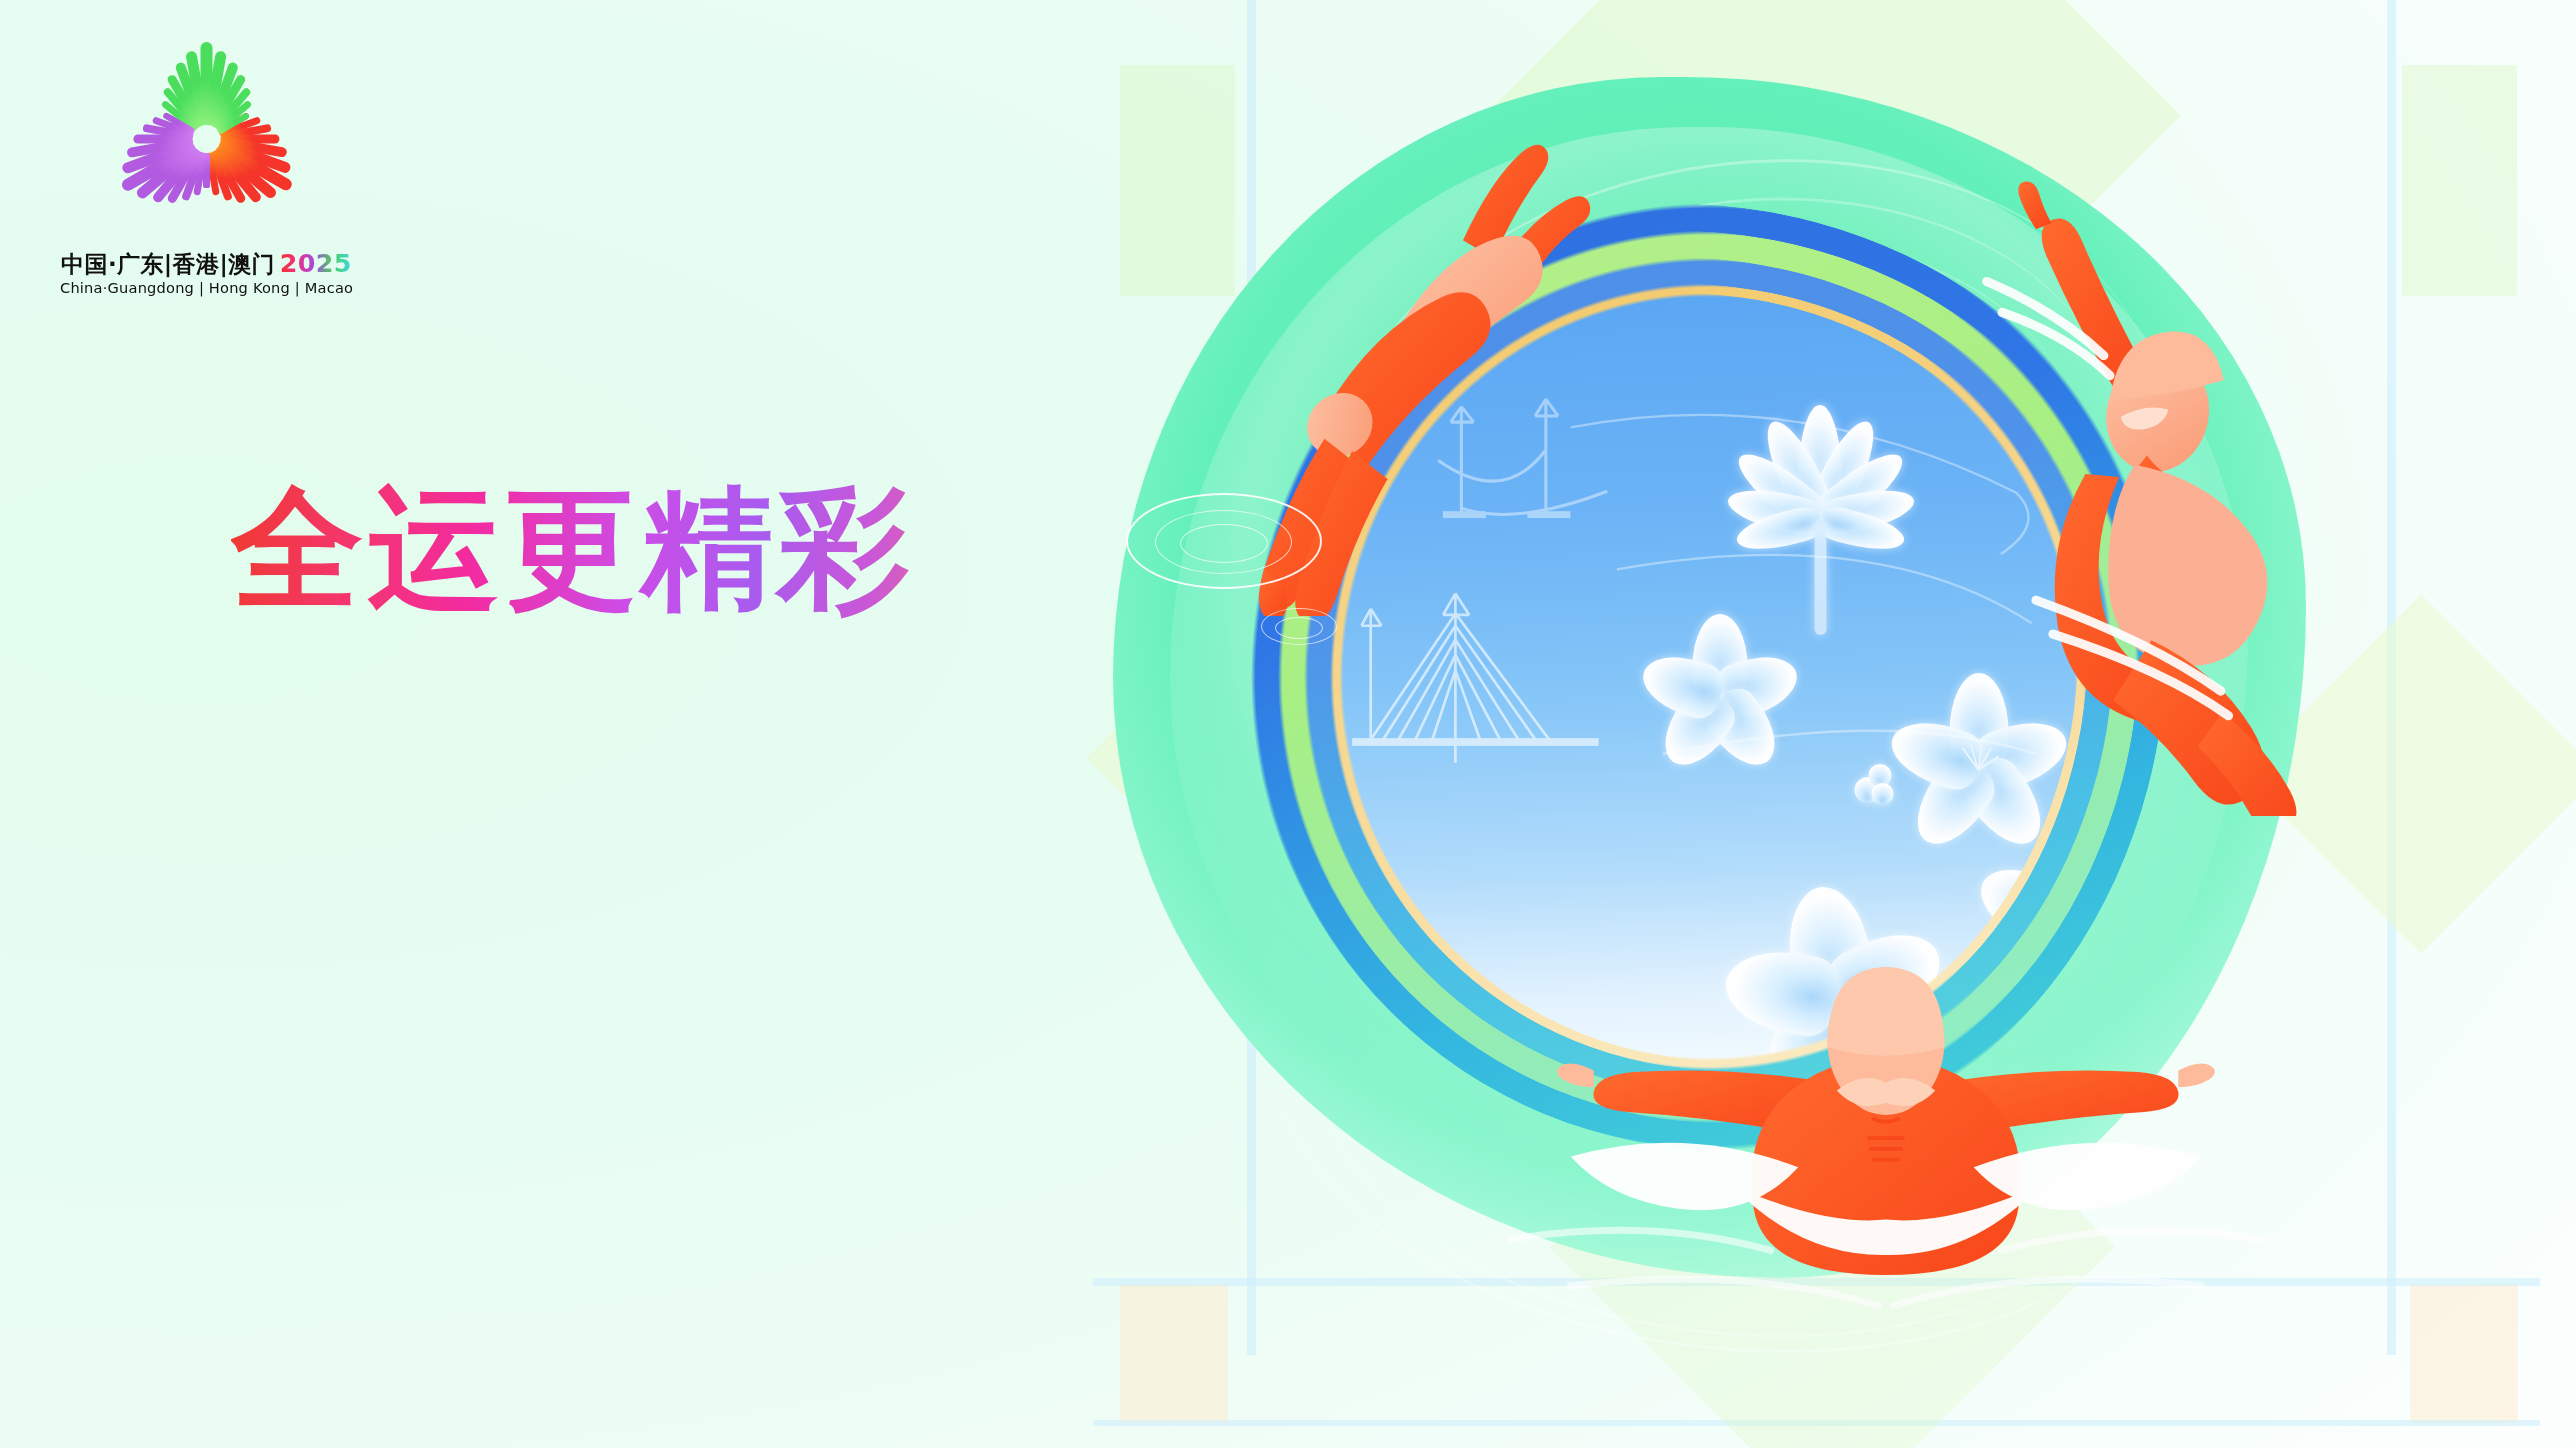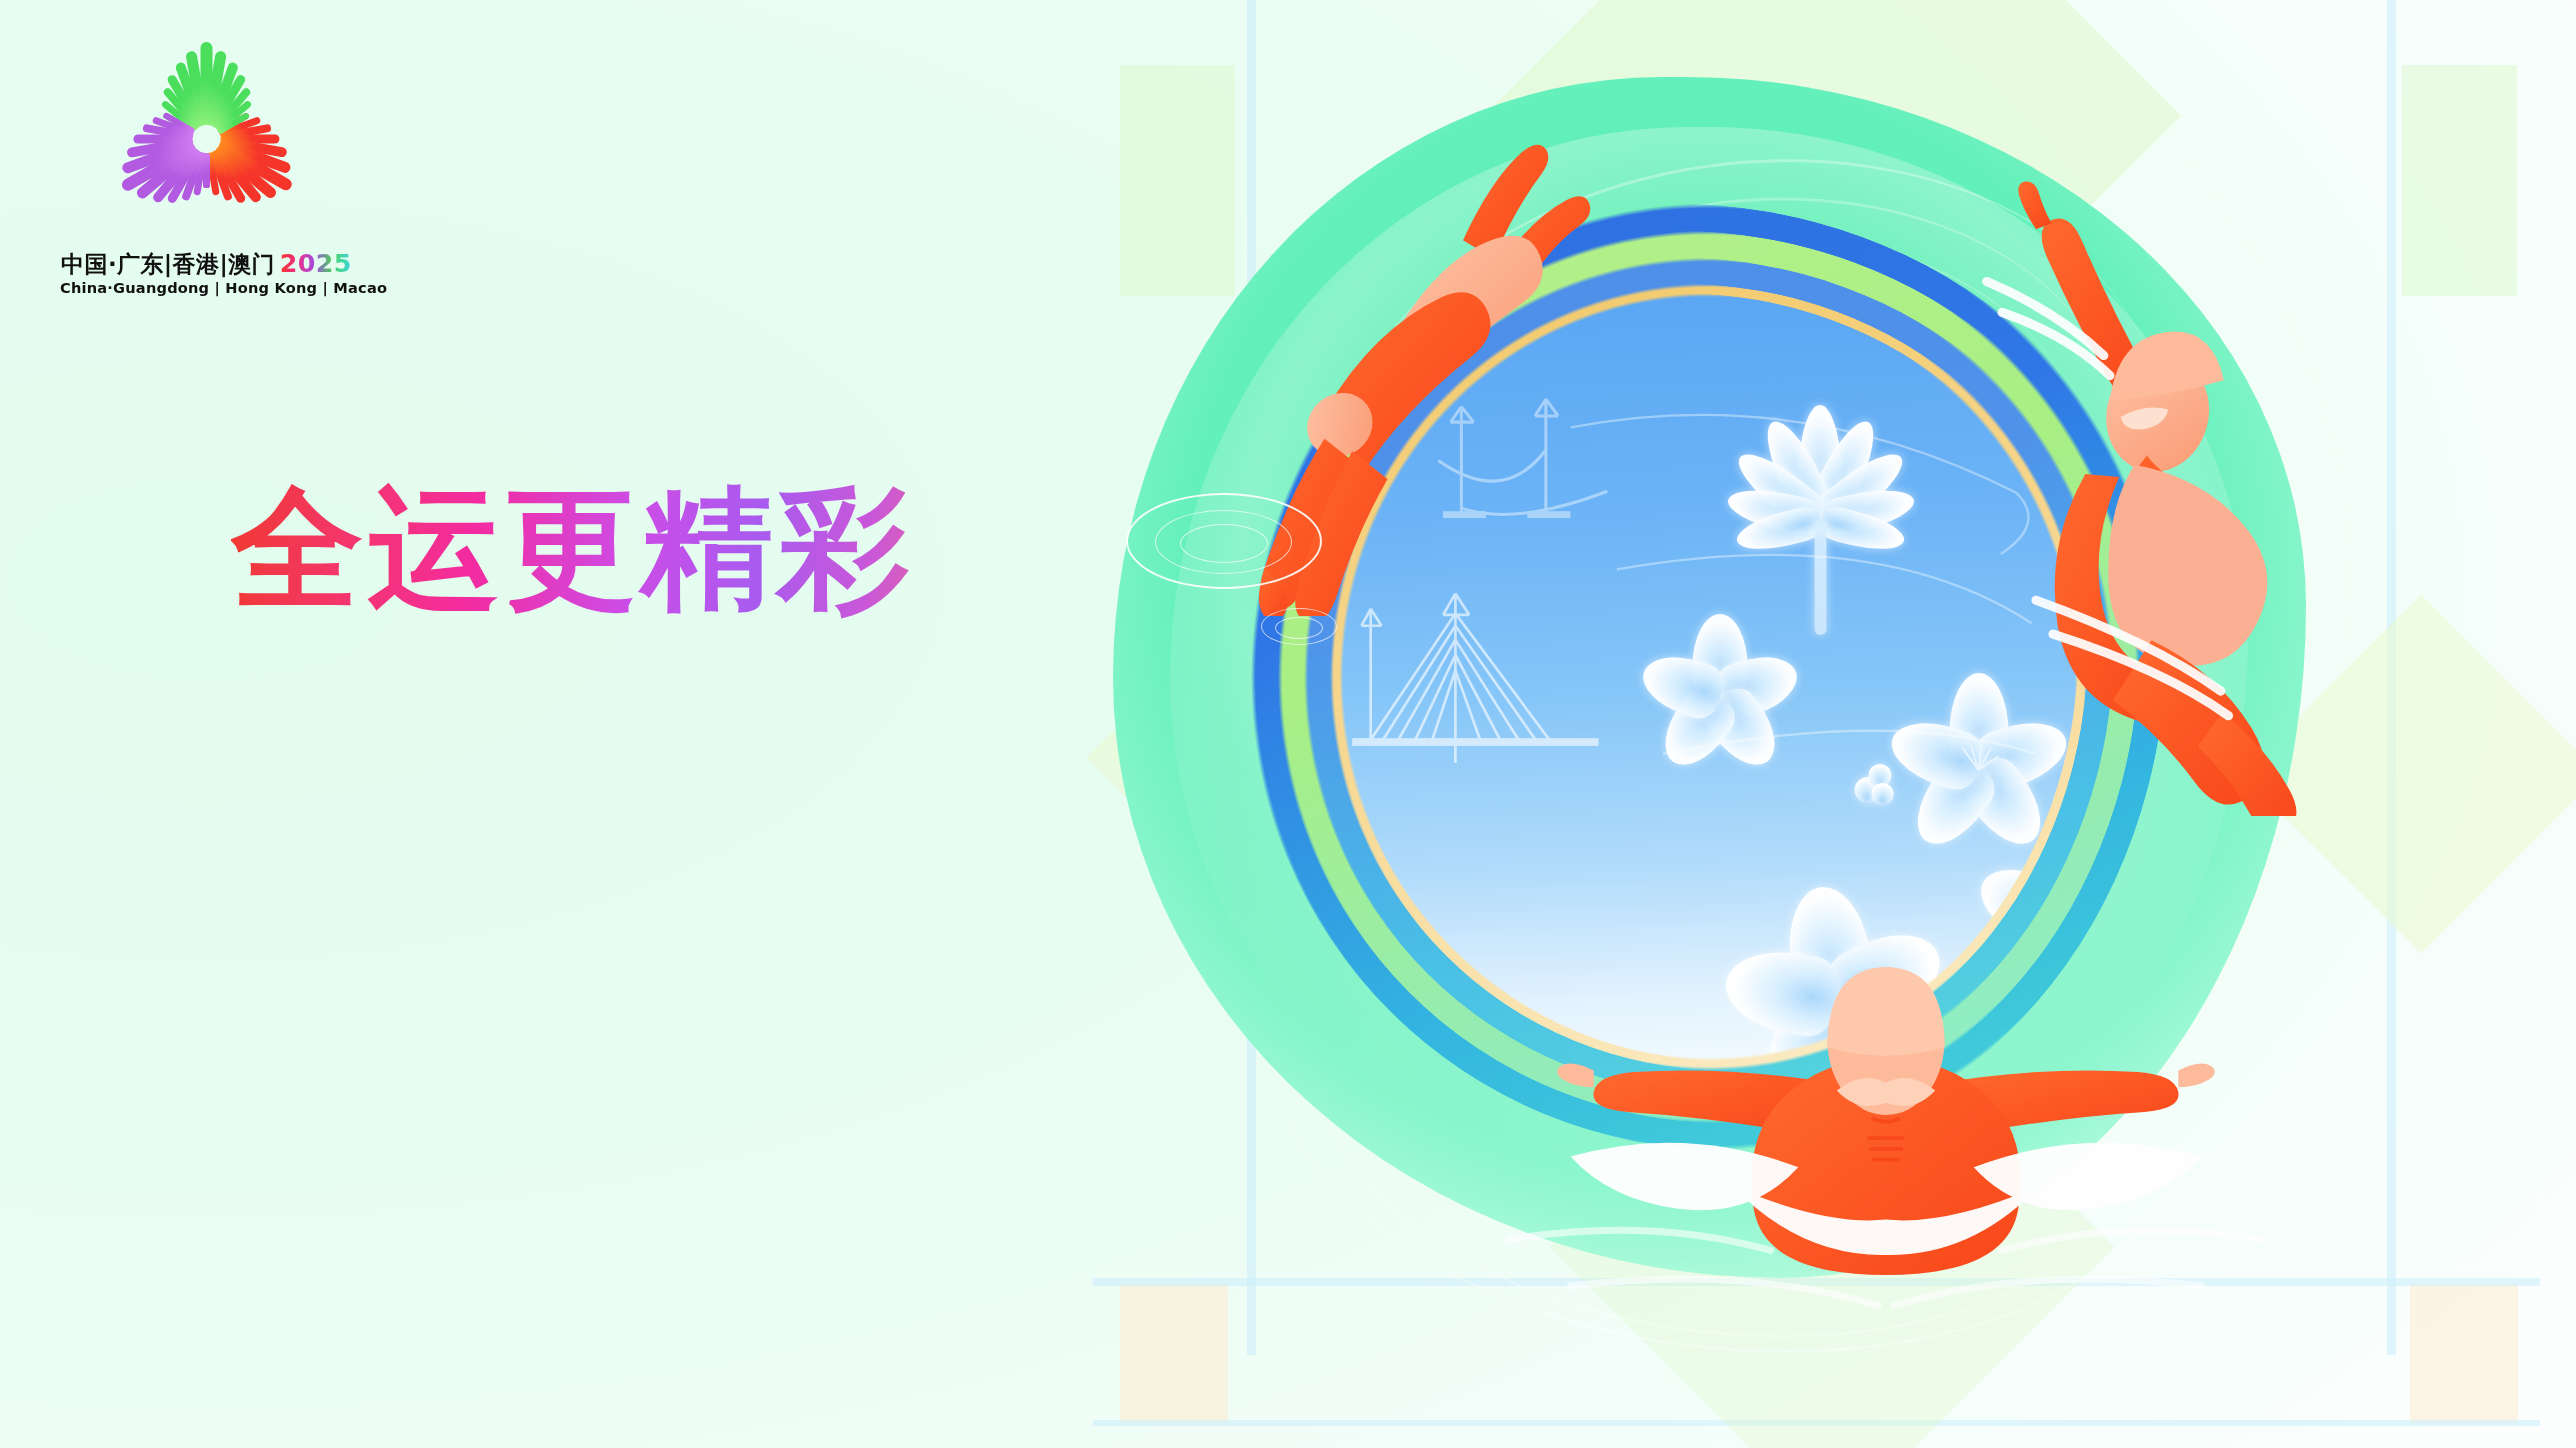--- a/index.html
+++ b/index.html
@@ -36,21 +36,21 @@
     line-height:1.05;white-space:nowrap;
     font-family:"DejaVu Sans","Liberation Sans",sans-serif;
   }
   .logo-cn .yr{
     font-size:25.4px;font-weight:800;
     background:linear-gradient(90deg,#f5342a 0%,#ee2f86 24%,#a24ce0 48%,#4ad05a 72%,#3fd6e8 100%);
     -webkit-background-clip:text;background-clip:text;color:transparent;
     margin-left:4.6px;
   }
   .logo-en{
-    margin-top:2.3px;font-size:14.6px;font-weight:700;color:#111;white-space:nowrap;
+    margin-top:2.3px;font-size:14.6px;font-weight:400;color:#111;white-space:nowrap;
     letter-spacing:0.2px;
     font-family:"DejaVu Sans","Liberation Sans",sans-serif;
   }
 
   
   #headline{position:absolute;left:231px;top:471px;width:908px;}
   .head-line{
     font-size:132px;font-weight:900;line-height:1.17;
     letter-spacing:4.6px;white-space:nowrap;
     font-family:"DejaVu Sans","Liberation Sans",sans-serif;

